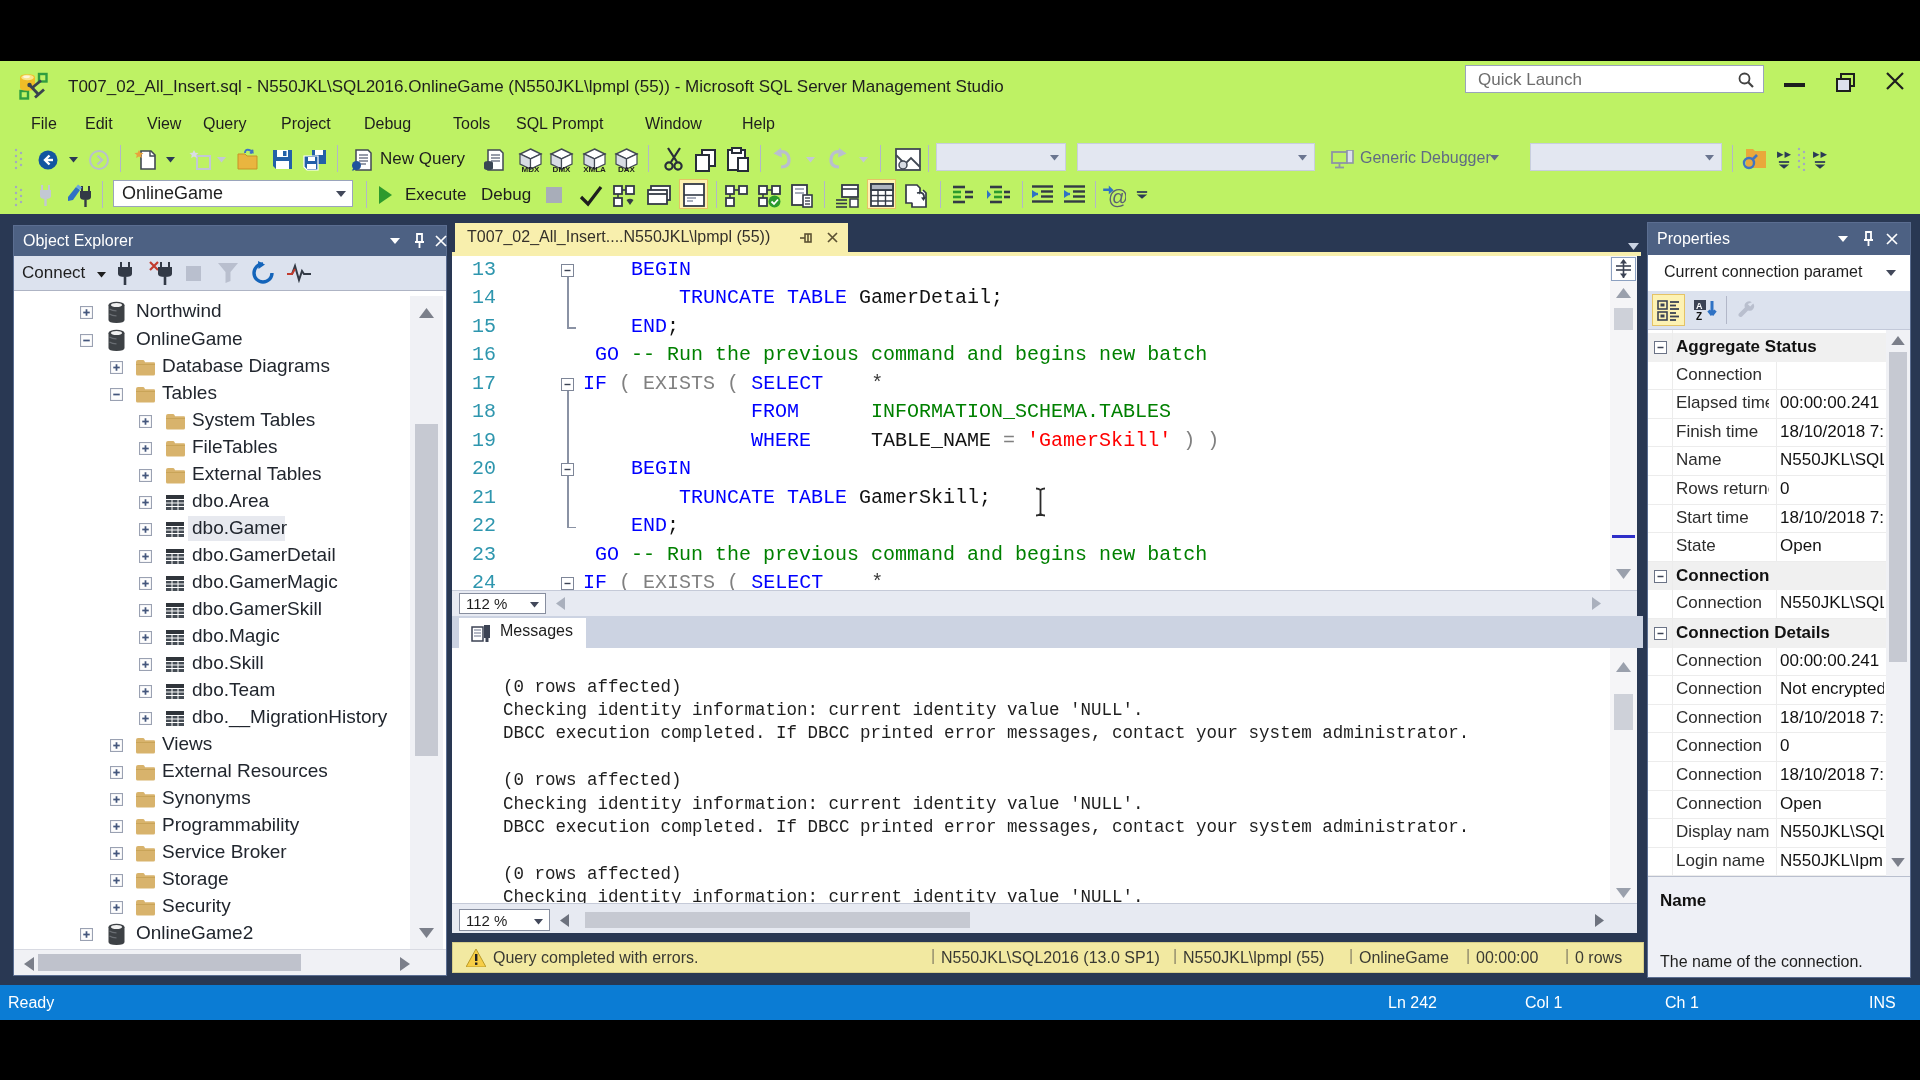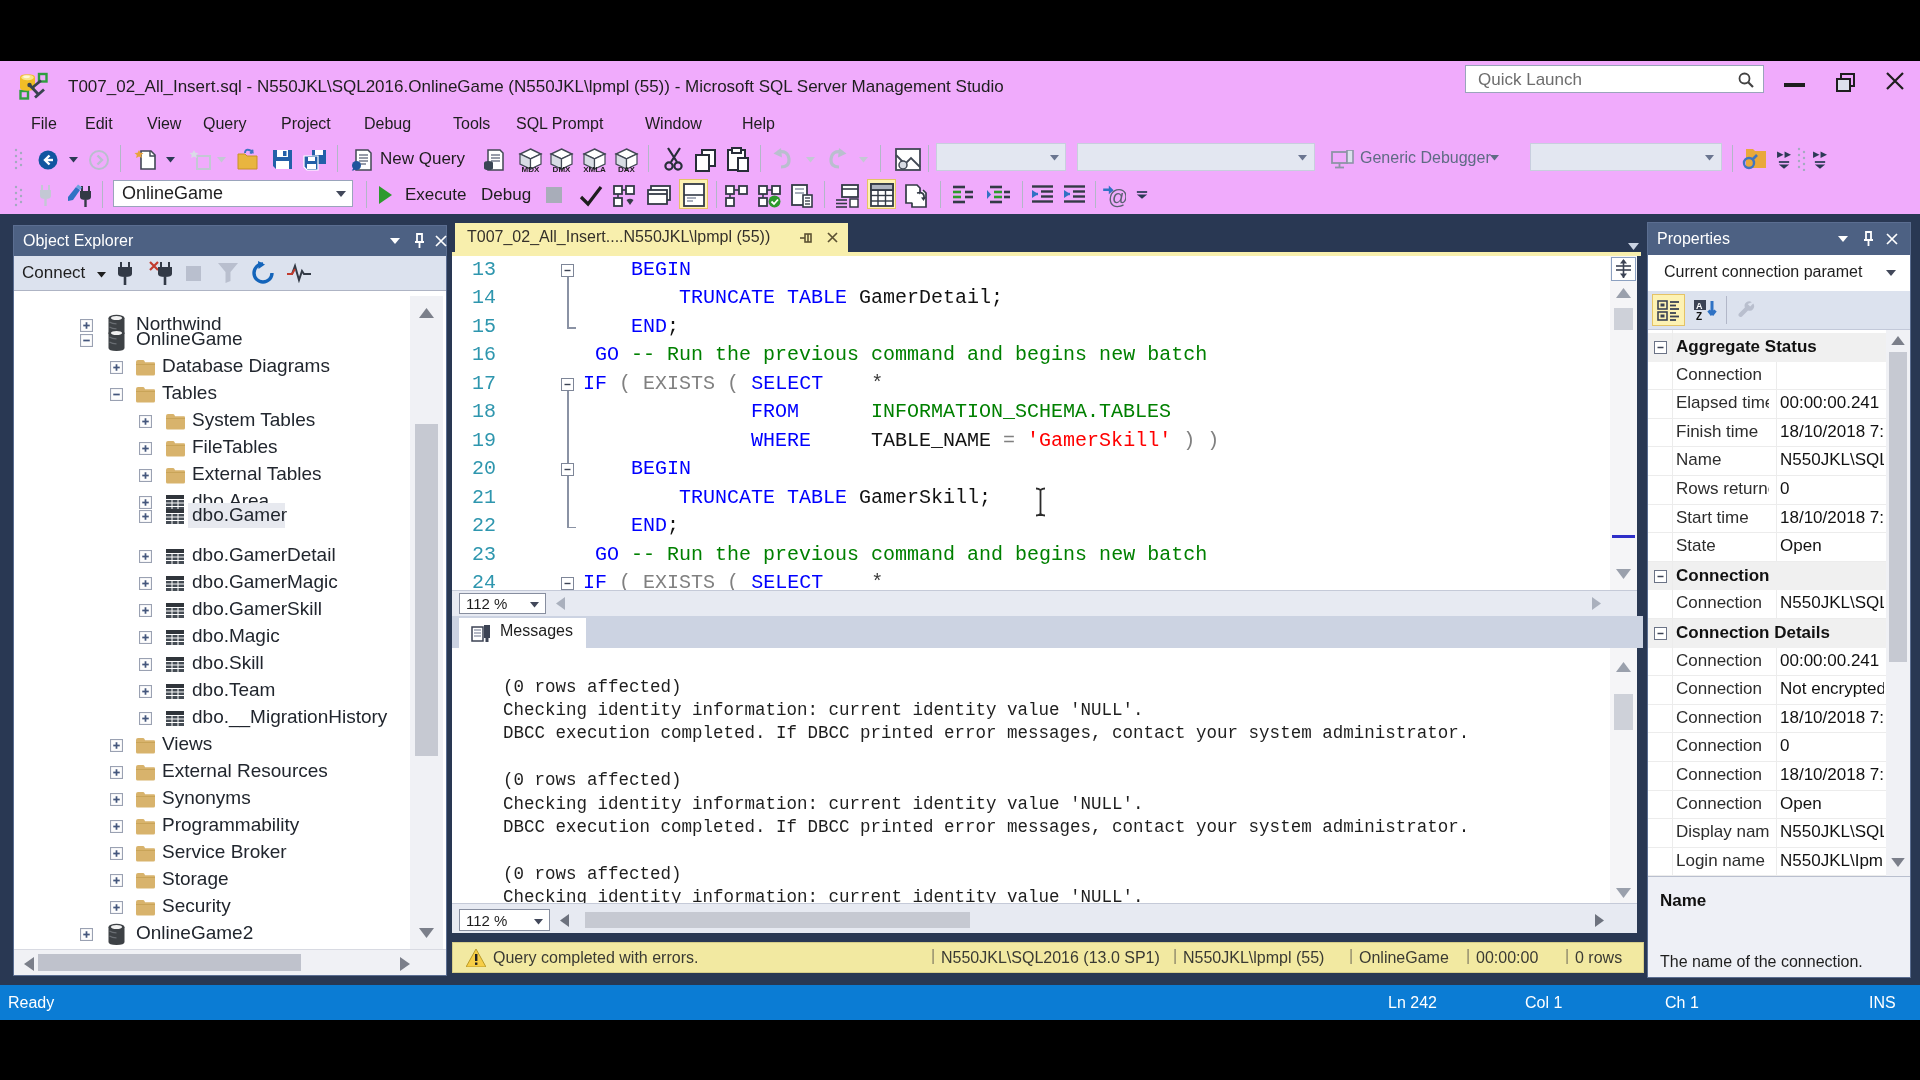--- a/index.html
+++ b/index.html
@@ -1,19 +1,19 @@
 <!DOCTYPE html>
 <html><head>
 <meta charset="utf-8">
 <style>
 * { margin:0; padding:0; box-sizing:border-box; }
 html,body { width:1920px; height:1080px; background:#000; overflow:hidden; }
 body { font-family:"Liberation Sans", sans-serif; position:relative; }
 .abs { position:absolute; }
-#win { position:absolute; left:0; top:61px; width:1920px; height:805px; background:#f0abfc; }
+#win { position:absolute; left:0; top:61px; width:1920px; height:805px; background:#bef264; }
 .navy { background:#293853; }
 .cap { background:#4d6183; color:#fff; font-size:16px; }
 .mono { font-family:"Liberation Mono", monospace; }
 .kw { color:#0000ff; }
 .cm { color:#008000; }
 .gr { color:#808080; }
 .st { color:#ff0000; }
 .sep { position:absolute; width:1px; background:#b2b7c8; }
 svg { display:block; }
 .ybox { position:absolute; background:#fdf2b3; border:1px solid #e5c365; }
@@ -499,21 +499,21 @@
       <svg class="abs" style="left:236px; top:4px;" width="26" height="26" viewBox="0 0 26 26">
           <path d="M22 13 A9 9 0 1 1 13 4" fill="none" stroke="#1464ba" stroke-width="3.4"></path>
           <path d="M8 1 L15 4.5 L8.5 9 Z" fill="#1464ba"></path>
         </svg>
       <svg class="abs" style="left:272px; top:7px;" width="26" height="20" viewBox="0 0 26 20">
           <path d="M1 11 L6 11 L9 3 L13 17 L16 8 L18 11 L25 11" fill="none" stroke="#333a46" stroke-width="2"></path>
           <path d="M1 11 L6 11 L9 6" fill="none" stroke="#c23b2e" stroke-width="2"></path>
         </svg>
     </div>
     <div id="tree" class="abs" style="left:0; top:66px; width:432px; height:657px; background:#fff; overflow:hidden; font-size:19px; color:#21262e;">
-      <div class="trow" style="top:20px;">
+      <div class="trow" style="top:7px;">
           <svg class="abs" style="left:66px; top:7px;" width="13" height="13" viewBox="0 0 12 12">
             <rect x="0.5" y="0.5" width="11" height="11" fill="#fdfdfd" stroke="#9aa1b2"></rect>
             <line x1="3" y1="6" x2="9" y2="6" stroke="#44567c" stroke-width="1.6"></line>
             <line x1="6" y1="3" x2="6" y2="9" stroke="#44567c" stroke-width="1.6"></line>
           </svg>
           <svg class="abs" style="left:93px; top:2px;" width="19" height="23" viewBox="0 0 19 23">
             <path d="M1.5 4 L1.5 19 Q1.5 22 9.5 22 Q17.5 22 17.5 19 L17.5 4 Z" fill="#3d4145"></path>
             <ellipse cx="9.5" cy="4" rx="8" ry="3.2" fill="#3d4145"></ellipse>
             <ellipse cx="9.5" cy="4" rx="5.6" ry="2" fill="#f1f1f1"></ellipse>
             <path d="M2.5 8 Q5 9.8 9.5 9.8" fill="none" stroke="#6a6e73" stroke-width="1.2"></path>
@@ -606,21 +606,21 @@
             <g stroke="#fff" stroke-width="1">
               <line x1="1" y1="5.5" x2="19" y2="5.5"></line>
               <line x1="1" y1="9" x2="19" y2="9"></line>
               <line x1="1" y1="12.5" x2="19" y2="12.5"></line>
               <line x1="7" y1="5.5" x2="7" y2="16"></line>
               <line x1="13" y1="5.5" x2="13" y2="16"></line>
             </g>
           </svg>
           <span class="abs tlbl" style="left:178px;">dbo.Area</span>
         </div>
-      <div class="trow" style="top:211px;">
+      <div class="trow" style="top:224px;">
           <div class="abs" style="left:174px; top:0px; height:25px; width:97px; background:#e7e9ef;"></div>
           <svg class="abs" style="left:125px; top:7px;" width="13" height="13" viewBox="0 0 12 12">
             <rect x="0.5" y="0.5" width="11" height="11" fill="#fdfdfd" stroke="#9aa1b2"></rect>
             <line x1="3" y1="6" x2="9" y2="6" stroke="#44567c" stroke-width="1.6"></line>
             <line x1="6" y1="3" x2="6" y2="9" stroke="#44567c" stroke-width="1.6"></line>
           </svg>
           <svg class="abs" style="left:151px; top:5px;" width="20" height="17" viewBox="0 0 20 17">
             <rect x="1" y="1" width="18" height="15" fill="#454c54"></rect>
             <rect x="1" y="1" width="18" height="4" fill="#30353b"></rect>
             <g stroke="#fff" stroke-width="1">

